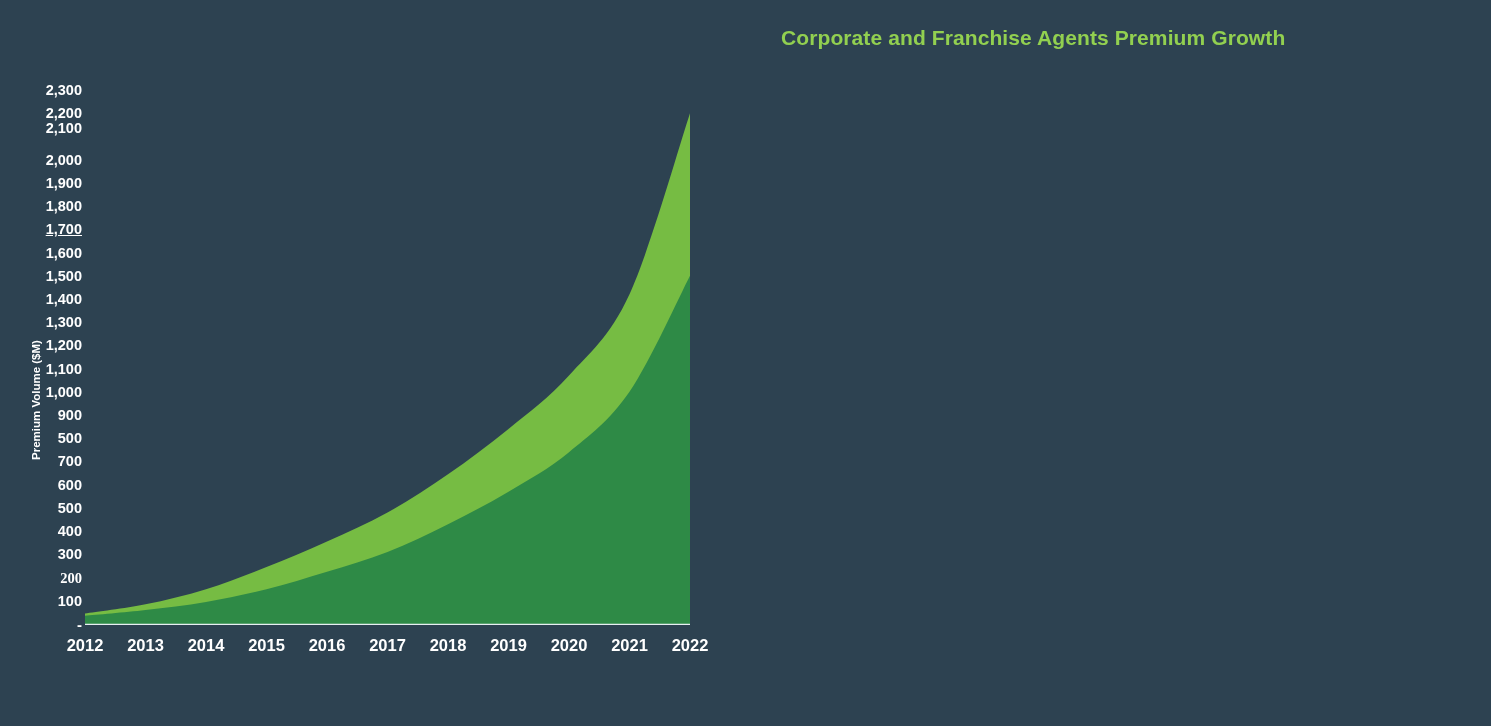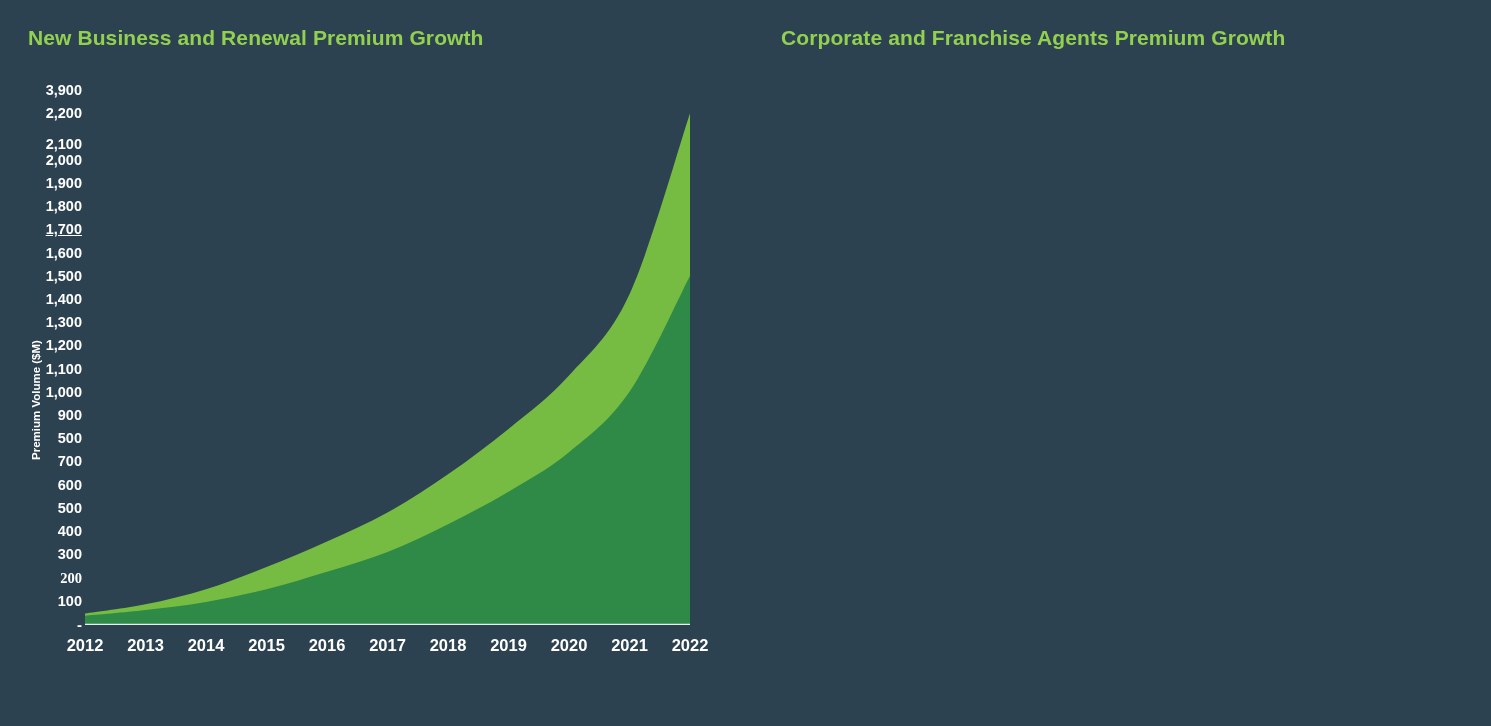--- a/index.html
+++ b/index.html
@@ -94,28 +94,27 @@
     white-space: nowrap;
   }
 </style>
 </head>
 <body>
 
 <div class="dashboard">
 
   <div class="panel panel-left">
 
-    <div class="chart-title">New Business and Renewal Premium Growth</div>
 
     <div class="axis-title" style="left: 30px; top: 460px;">Premium Volume ($M)</div>
 
     <div id="yticks-left" style="position:absolute; left:0; top:0; width:88px; height:726px;">
-        <div class="ytick" style="top: 83px; right: 6px;">3,900</div>
+        <div class="ytick" style="top: 83px; right: 6px;">2,300</div>
         <div class="ytick" style="top: 106.217px; right: 6px;">2,200</div>
-        <div class="ytick" style="top: 137px; right: 6px; text-align: right;">2,100</div>
+        <div class="ytick" style="top: 121px; right: 6px; text-align: right;">2,100</div>
         <div class="ytick" style="top: 152.652px; right: 6px;">2,000</div>
         <div class="ytick" style="top: 175.87px; right: 6px;">1,900</div>
         <div class="ytick" style="top: 199.087px; right: 6px;">1,800</div>
         <div class="ytick" style="top: 222.304px; right: 6px; text-decoration: underline;">1,700</div>
         <div class="ytick" style="top: 245.522px; right: 6px;">1,600</div>
         <div class="ytick" style="top: 268.739px; right: 6px;">1,500</div>
         <div class="ytick" style="top: 291.957px; right: 6px;">1,400</div>
         <div class="ytick" style="top: 315.174px; right: 6px;">1,300</div>
         <div class="ytick" style="top: 338.391px; right: 6px;">1,200</div>
         <div class="ytick" style="top: 361.609px; right: 6px;">1,100</div>

